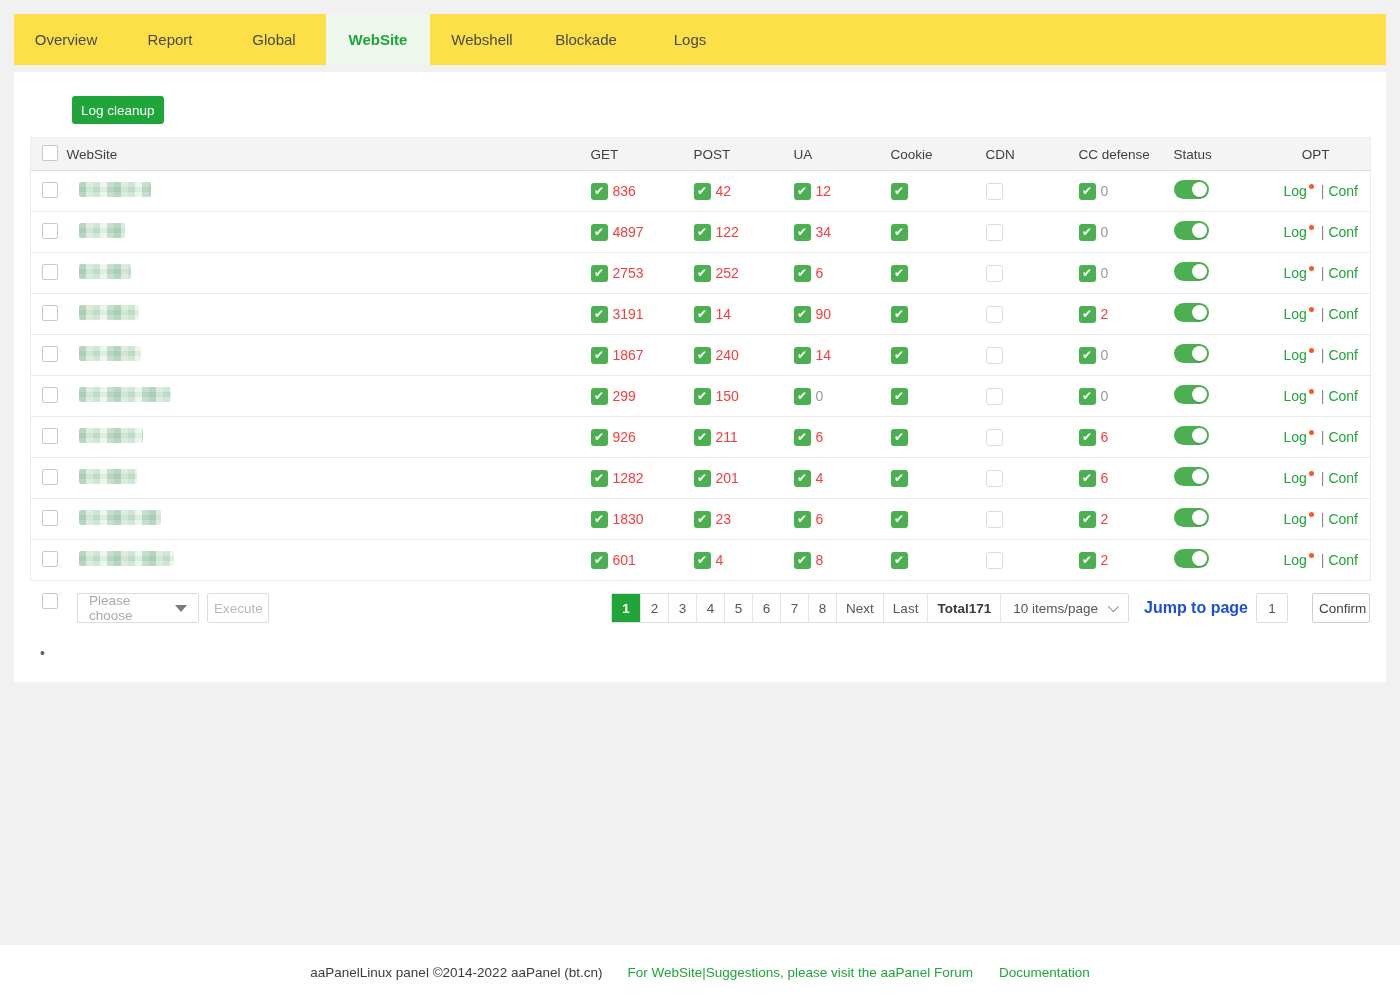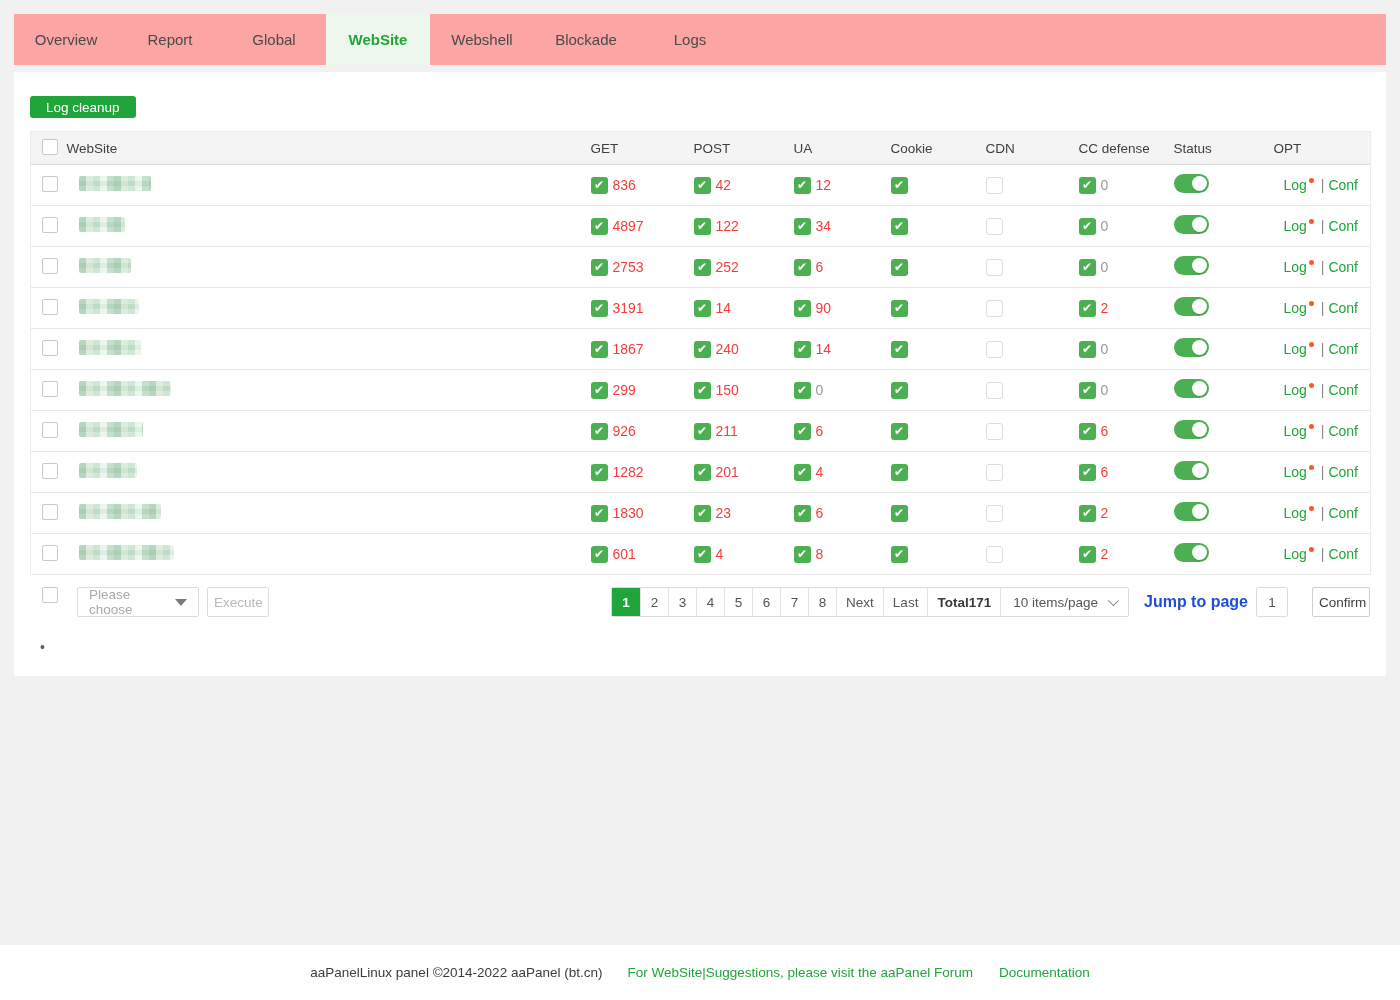--- a/index.html
+++ b/index.html
@@ -6,41 +6,42 @@
   html,body { margin:0; padding:0; }
   body {
     width:1400px; height:1000px;
     background:#f1f1f1;
     font-family:"Liberation Sans", sans-serif;
     display:flex; flex-direction:column;
     overflow:hidden;
   }
 
   
-  .tabbar { margin:14px 14px 0; background:#fca5a5; display:flex; height:51px; }
+  .tabbar { margin:14px 14px 0; background:#fde047; display:flex; height:51px; }
   .tab {
     width:104px; text-align:center; line-height:51px;
     font-size:15px; color:#4a4a4a; cursor:pointer; white-space:nowrap;
   }
   .tab.active { background:#eef7ee; color:#20a53a; font-weight:bold; }
 
   
   .panel { margin:7px 14px 0; background:#fff; padding:24px 16px 19px; }
 
   .btn-green {
     background:#20a53a; color:#fff; border:none; border-radius:3px;
-    height:22px; padding:0 16px; font-size:13.5px; cursor:pointer;
+    height:28px; padding:0 9px; font-size:13.5px; cursor:pointer;
     font-family:"Liberation Sans", sans-serif;
+    margin-left:42px;
   }
 
   
   table { width:100%; border-collapse:collapse; table-layout:fixed; margin-top:13px; }
   thead tr { background:#f4f4f4; height:33px; border-bottom:1px solid #dcdcdc; border-top:1px solid #ececec; }
   th { font-weight:normal; color:#3f3f3f; font-size:13.5px; text-align:left; padding:0; }
-  th.right { text-align:left; padding-right:12px; }
+  th.right { text-align:center; padding-right:12px; }
   tbody tr { height:41px; border-bottom:1px solid #e9e9e9; }
   tbody tr td:first-child, thead tr th:first-child { border-left:1px solid #ececec; }
   tbody tr td:last-child, thead tr th:last-child { border-right:1px solid #ececec; }
   td { padding:0; font-size:14px; color:#444; }
 
   .cellflex { display:flex; align-items:center; }
   .cb {
     width:16px; height:16px; border:1px solid #c9c9c9; border-radius:2px;
     background:#fff; display:inline-block; margin-left:11px; cursor:pointer; flex:0 0 auto;
   }

